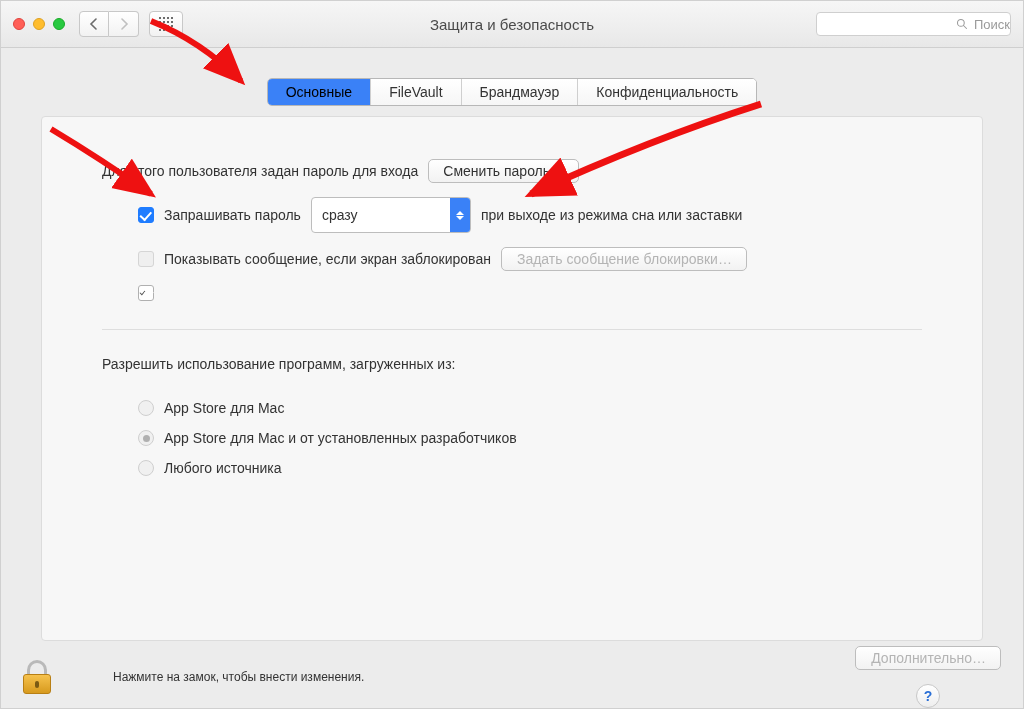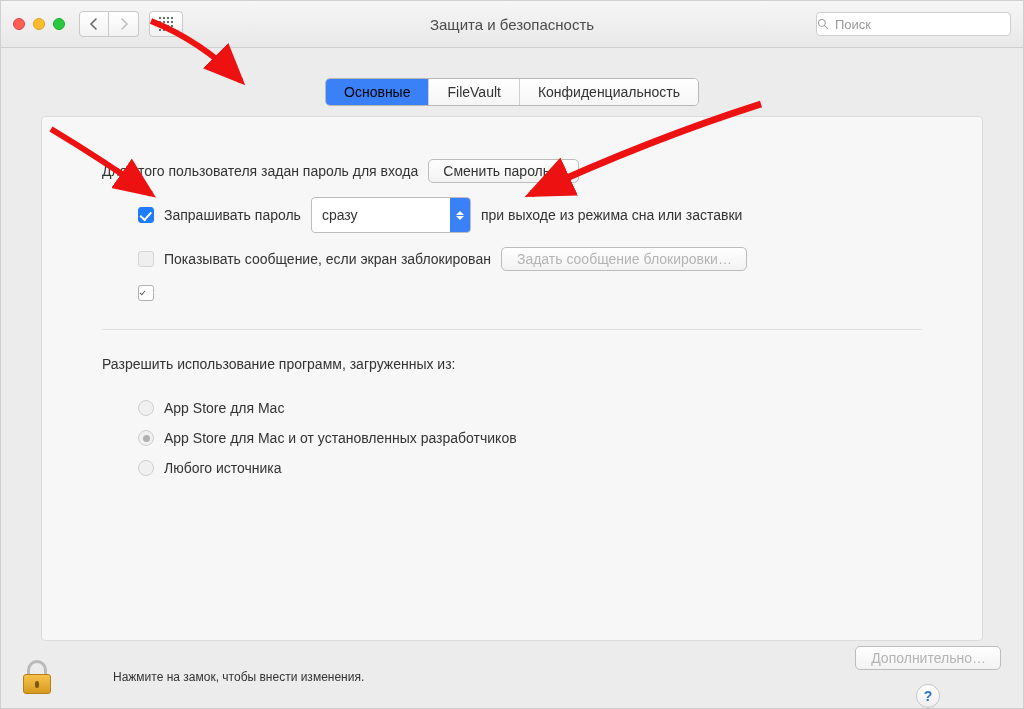--- a/index.html
+++ b/index.html
@@ -67,21 +67,21 @@
     gap:2px;
   }
   .gridicon i { background:#6b6b6b; width:2px; height:2px; display:block; }
   .wtitle {
     position:absolute; left:0; right:0; text-align:center;
     font-size:15px; color:#4b4b4b; pointer-events:none;
   }
   .search {
     margin-left:auto; width:195px; height:24px;
     background:#fff; border:1px solid #cfcfcf; border-radius:4px;
-    display:flex; align-items:center; justify-content:flex-start;
+    display:flex; align-items:center; justify-content:flex-end;
     color:#9a9a9a; gap:6px;
   }
   .search svg { width:12px; height:12px; }
   .content {
     padding: 30px 20px 0 20px;
   }
   .tabbar {
     display:flex; justify-content:center;
   }
   .tabgroup {
@@ -221,20 +221,21 @@
         </svg>
       <span>Поиск</span>
     </div>
   </div>
 
   <div class="content">
     <div class="tabbar">
       <div class="tabgroup">
         <div class="tab active">Основные</div>
         <div class="tab">FileVault</div>
+        <div class="tab">Брандмауэр</div>
         <div class="tab">Конфиденциальность</div>
       </div>
     </div>
 
     <div class="panel">
 
       <div class="row">
         <span class="label">Для этого пользователя задан пароль для входа</span>
         <button class="btn">Сменить пароль…</button>
       </div>

